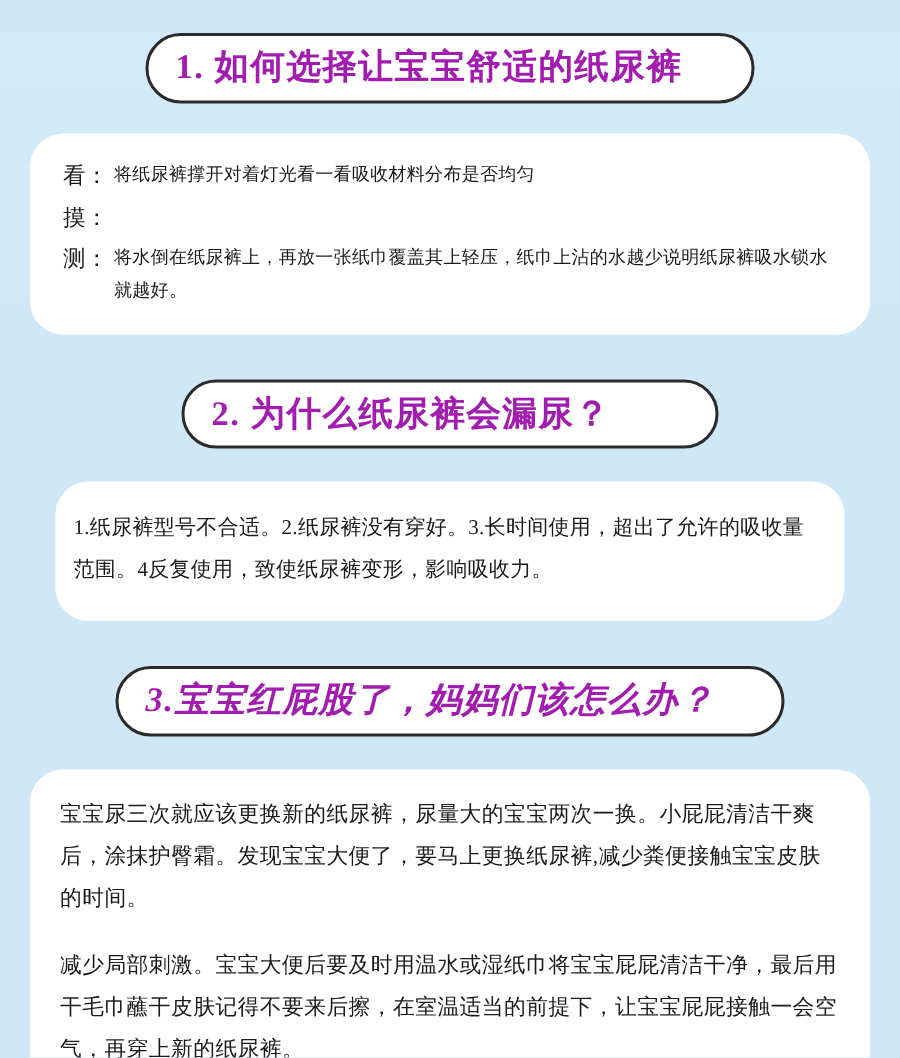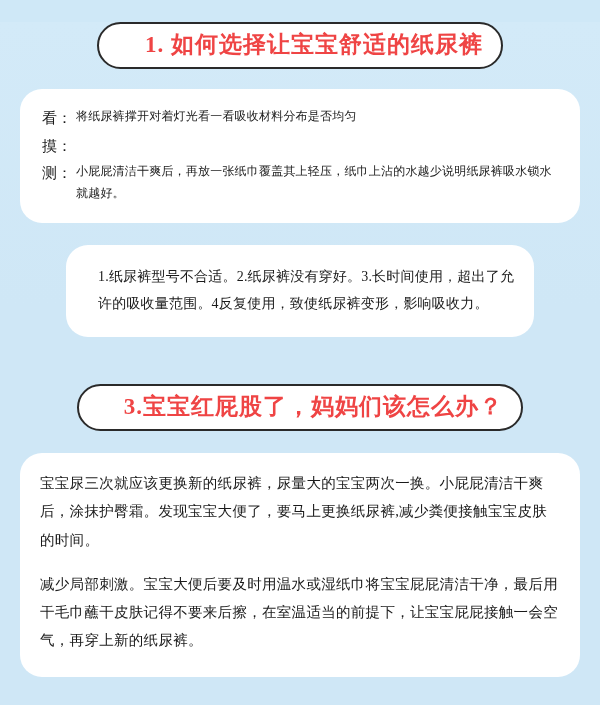--- a/index.html
+++ b/index.html
@@ -20,42 +20,42 @@
     height: 705px;
     background: linear-gradient(180deg, #d3eaf8 0%, #cfe7f6 40%, #cfe7f6 100%);
   }
 
   
   .heading {
     margin: 0 auto;
     background: #ffffff;
     border: 2px solid #2a2a2a;
     border-radius: 40px;
-    text-align: right;
+    text-align: left;
     font-size: 23px;
     font-weight: 700;
     letter-spacing: 1px;
-    color: #ef4444;
+    color: #a21caf;
     line-height: 1.25;
     padding: 7px 18px;
     box-sizing: border-box;
   }
 
   
   .card {
     margin: 0 auto;
     background: #ffffff;
     border-radius: 22px;
     box-sizing: border-box;
     color: #1a1a1a;
   }
 
   .h1 { width: 406px; margin-top: 22px; }
   .h2 { width: 358px; margin-top: 30px; }
-  .h3 { width: 446px; margin-top: 47px; }
+  .h3 { width: 446px; margin-top: 30px; font-style: italic; }
 
   .card1 {
     width: 560px;
     margin-top: 20px;
     padding: 16px 22px 18px 22px;
     font-size: 14.5px;
     line-height: 1.85;
   }
   .card1 .row {
     display: flex;
@@ -66,23 +66,23 @@
     width: 34px;
     font-size: 15px;
   }
   .card1 .text {
     flex: 1 1 auto;
     font-size: 12px;
     letter-spacing: 0.2px;
   }
 
   .card2 {
-    width: 468px;
+    width: 526px;
     margin-top: 22px;
-    padding: 18px 16px 20px 32px;
+    padding: 18px 16px 20px 12px;
     font-size: 14px;
     line-height: 1.95;
     letter-spacing: 0.2px;
   }
 
   .card3 {
     width: 560px;
     margin-top: 22px;
     padding: 16px 20px 22px 20px;
     font-size: 14.5px;
@@ -107,24 +107,25 @@
   <div class="card card1">
     <div class="row">
       <span class="label">看：</span>
       <span class="text">将纸尿裤撑开对着灯光看一看吸收材料分布是否均匀</span>
     </div>
     <div class="row">
       <span class="label">摸：</span>
     </div>
     <div class="row">
       <span class="label">测：</span>
-      <span class="text">小屁屁清洁干爽后，再放一张纸巾覆盖其上轻压，纸巾上沾的水越少说明纸尿裤吸水锁水就越好。</span>
+      <span class="text">将水倒在纸尿裤上，再放一张纸巾覆盖其上轻压，纸巾上沾的水越少说明纸尿裤吸水锁水就越好。</span>
     </div>
   </div>
 
+  <div class="heading h2">2. 为什么纸尿裤会漏尿？</div>
 
   <div class="card card2">
     <p style="margin:0">1.纸尿裤型号不合适。2.纸尿裤没有穿好。3.长时间使用，超出了允许的吸收量范围。4反复使用，致使纸尿裤变形，影响吸收力。</p>
   </div>
 
   <div class="heading h3">3.宝宝红屁股了，妈妈们该怎么办？</div>
 
   <div class="card card3">
     <p>宝宝尿三次就应该更换新的纸尿裤，尿量大的宝宝两次一换。小屁屁清洁干爽后，涂抹护臀霜。发现宝宝大便了，要马上更换纸尿裤,减少粪便接触宝宝皮肤的时间。</p>
     <p>减少局部刺激。宝宝大便后要及时用温水或湿纸巾将宝宝屁屁清洁干净，最后用干毛巾蘸干皮肤记得不要来后擦，在室温适当的前提下，让宝宝屁屁接触一会空气，再穿上新的纸尿裤。</p>

